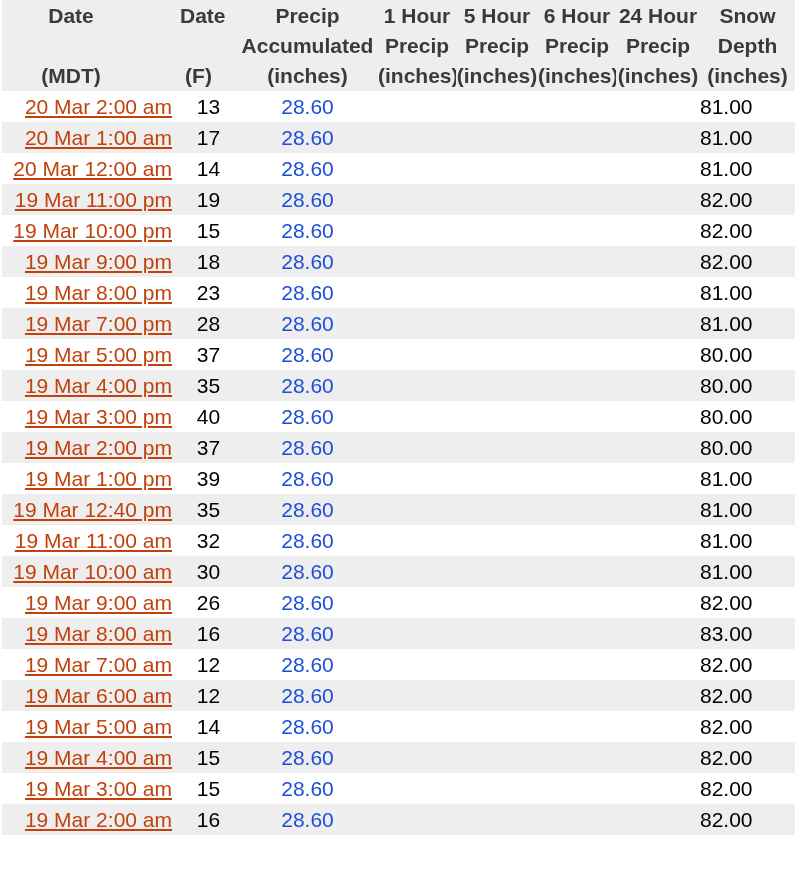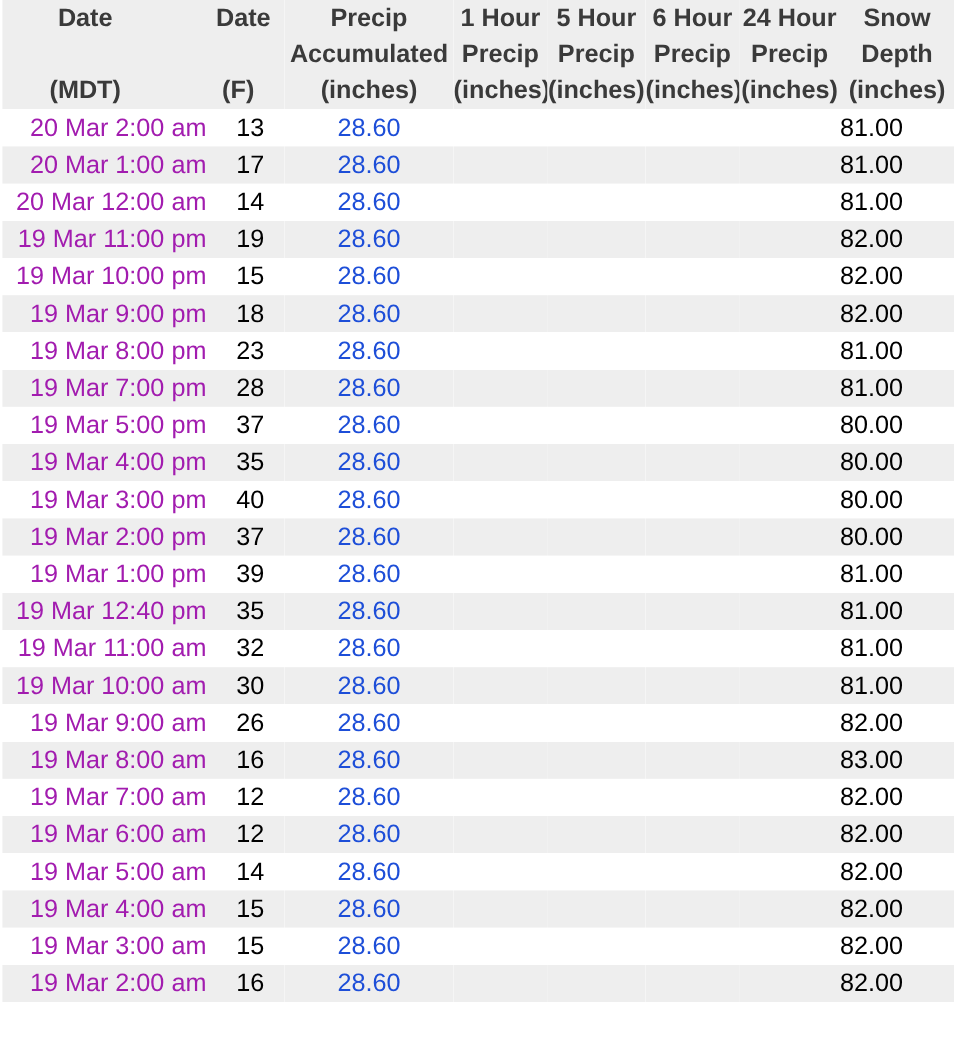--- a/index.html
+++ b/index.html
@@ -48,21 +48,22 @@
     font-size: 21px;
     text-align: center;
     color: #000000;
   }
   tbody tr:nth-child(even) td {
     background: #eeeeee;
   }
   td.col-date {
     text-align: right;
     padding-right: 8px;
-    color: #a21caf;
+    color: #c2410c;
+    text-decoration: underline;
   }
   td.col-precip_accumulated {
     color: #1d4ed8;
   }
   td.col-snow_depth {
     text-align: left;
     padding-right: 8px;
   }
 </style>
 </head>

